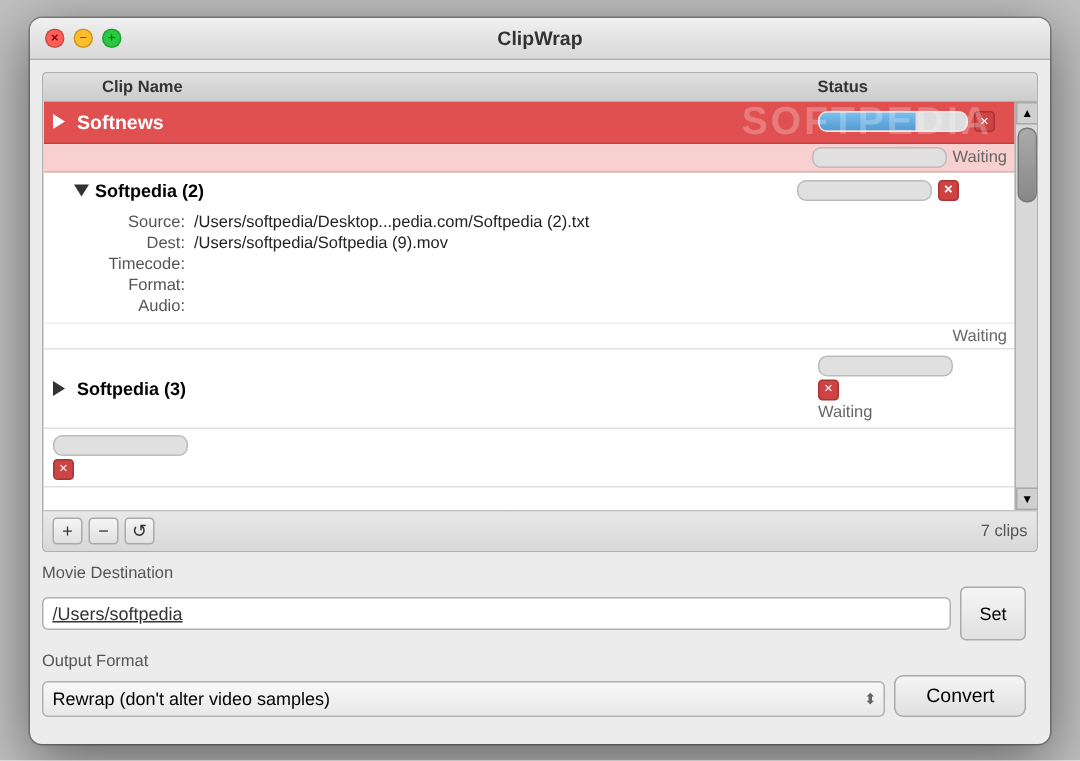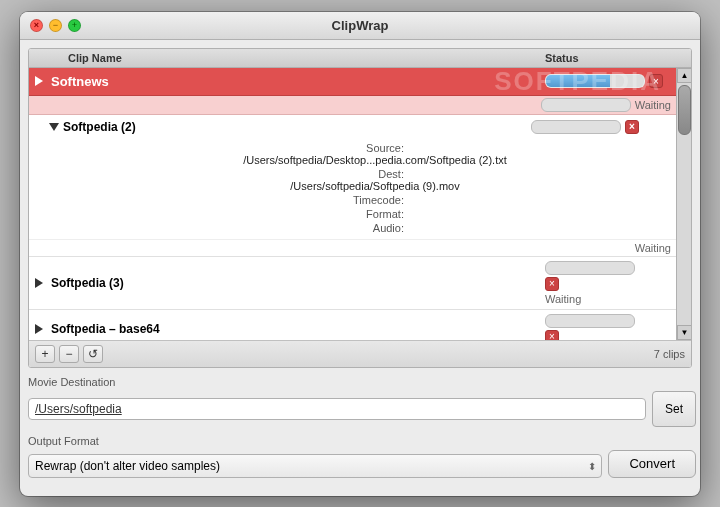--- a/index.html
+++ b/index.html
@@ -178,21 +178,20 @@
     .clip-details {
       padding: 2px 0 4px 30px;
       font-size: 11px;
       color: #333;
     }
 
     .clip-detail-row {
       display: flex;
       align-items: center;
       padding: 1px 0;
-      flex-direction: column;
     }
 
     .detail-label {
       width: 70px;
       text-align: right;
       color: #555;
       font-size: 11px;
       padding-right: 6px;
     }
 
@@ -252,21 +251,21 @@
     }
 
     .clips-count {
       margin-left: auto;
       font-size: 11px;
       color: #555;
     }
 
     
     .bottom-section {
-      padding: 8px 4px 10px 8px;
+      padding: 8px 16px 10px 8px;
     }
 
     .field-section {
       margin-bottom: 8px;
     }
 
     .field-label {
       font-size: 11px;
       color: #555;
       margin-bottom: 3px;
@@ -497,24 +496,20 @@
             <span>Softpedia (3)</span>
           </div>
           <div class="status-side">
             <div style="width:90px;height:14px;background:#e0e0e0;border:1px solid #bbb;border-radius:6px;"></div>
             <div class="close-x">×</div>
             <span class="waiting-text">Waiting</span>
           </div>
         </div>
 
         <div class="clip-row-collapsed">
-          <div class="clip-name">
-            <span class="triangle-right" style="color:#333;"></span>
-            <span>Softpedia – base64</span>
-          </div>
           <div class="status-side">
             <div style="width:90px;height:14px;background:#e0e0e0;border:1px solid #bbb;border-radius:6px;"></div>
             <div class="close-x">×</div>
           </div>
         </div>
 
         <div style="position:absolute;right:0;top:0;bottom:0;width:15px;background:#d8d8d8;border-left:1px solid #b0b0b0;display:flex;flex-direction:column;">
           <div class="scroll-arrow">▲</div>
           <div style="flex:1;position:relative;">
             <div class="scrollbar-thumb"></div>

